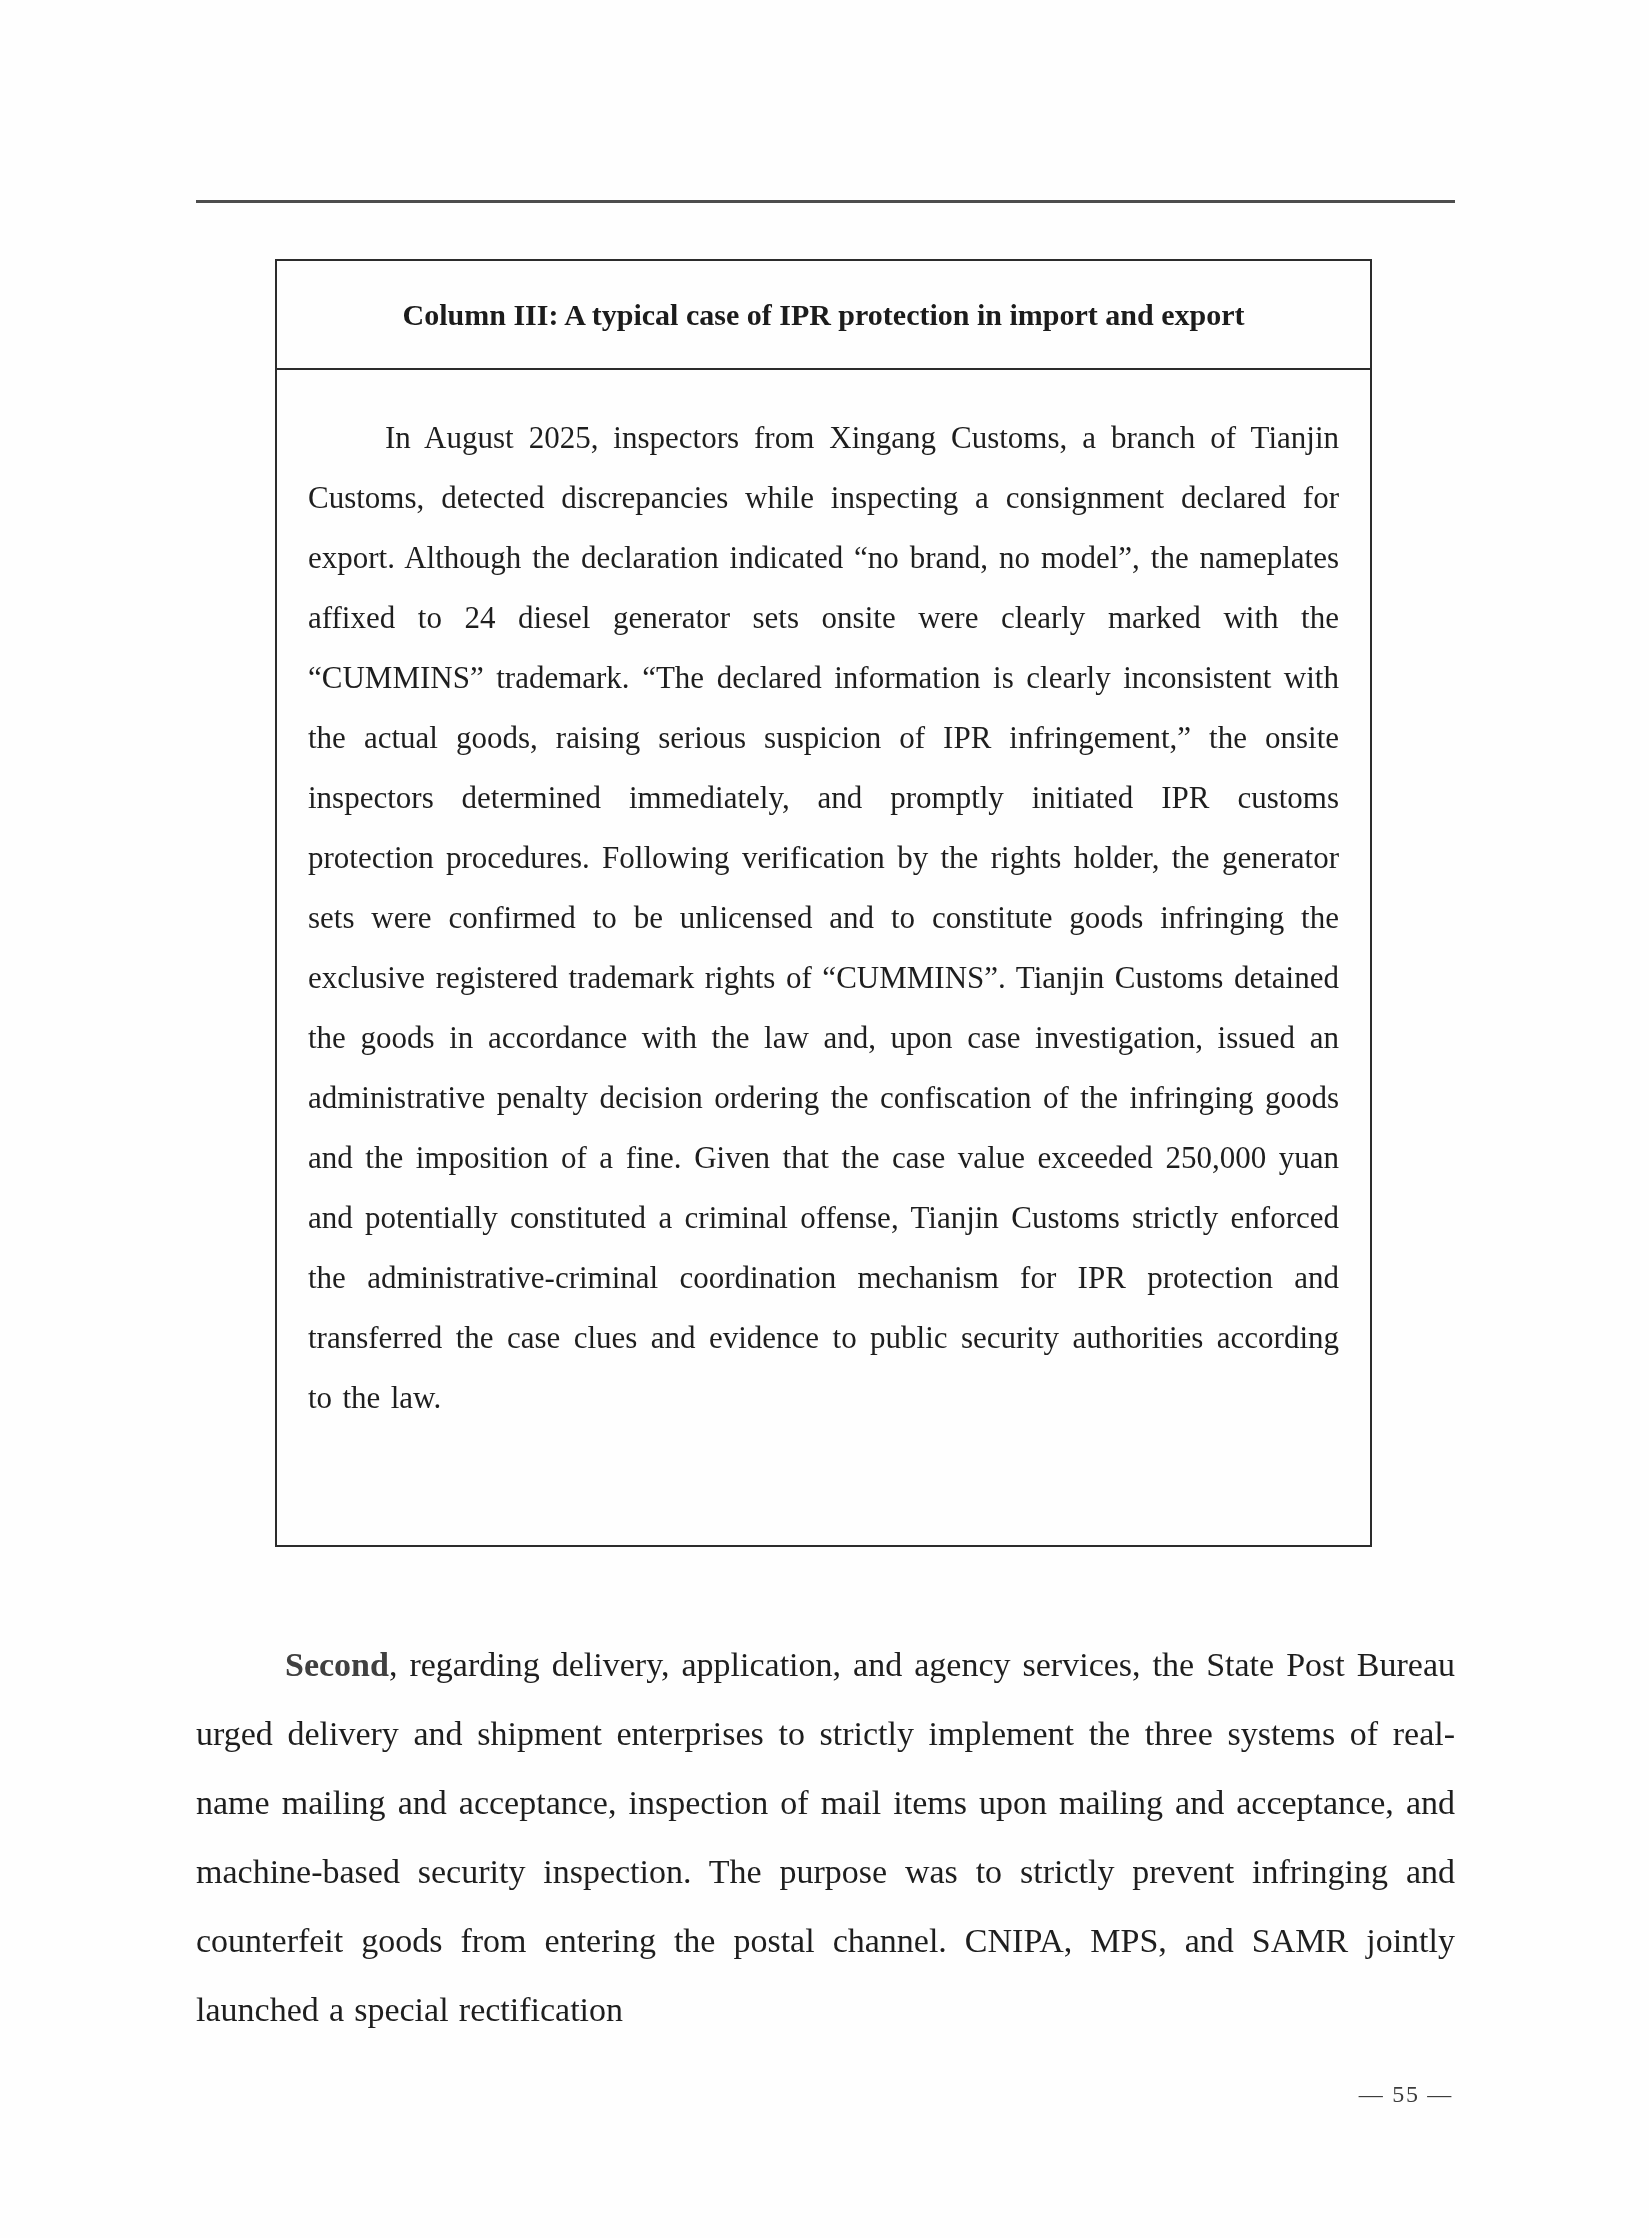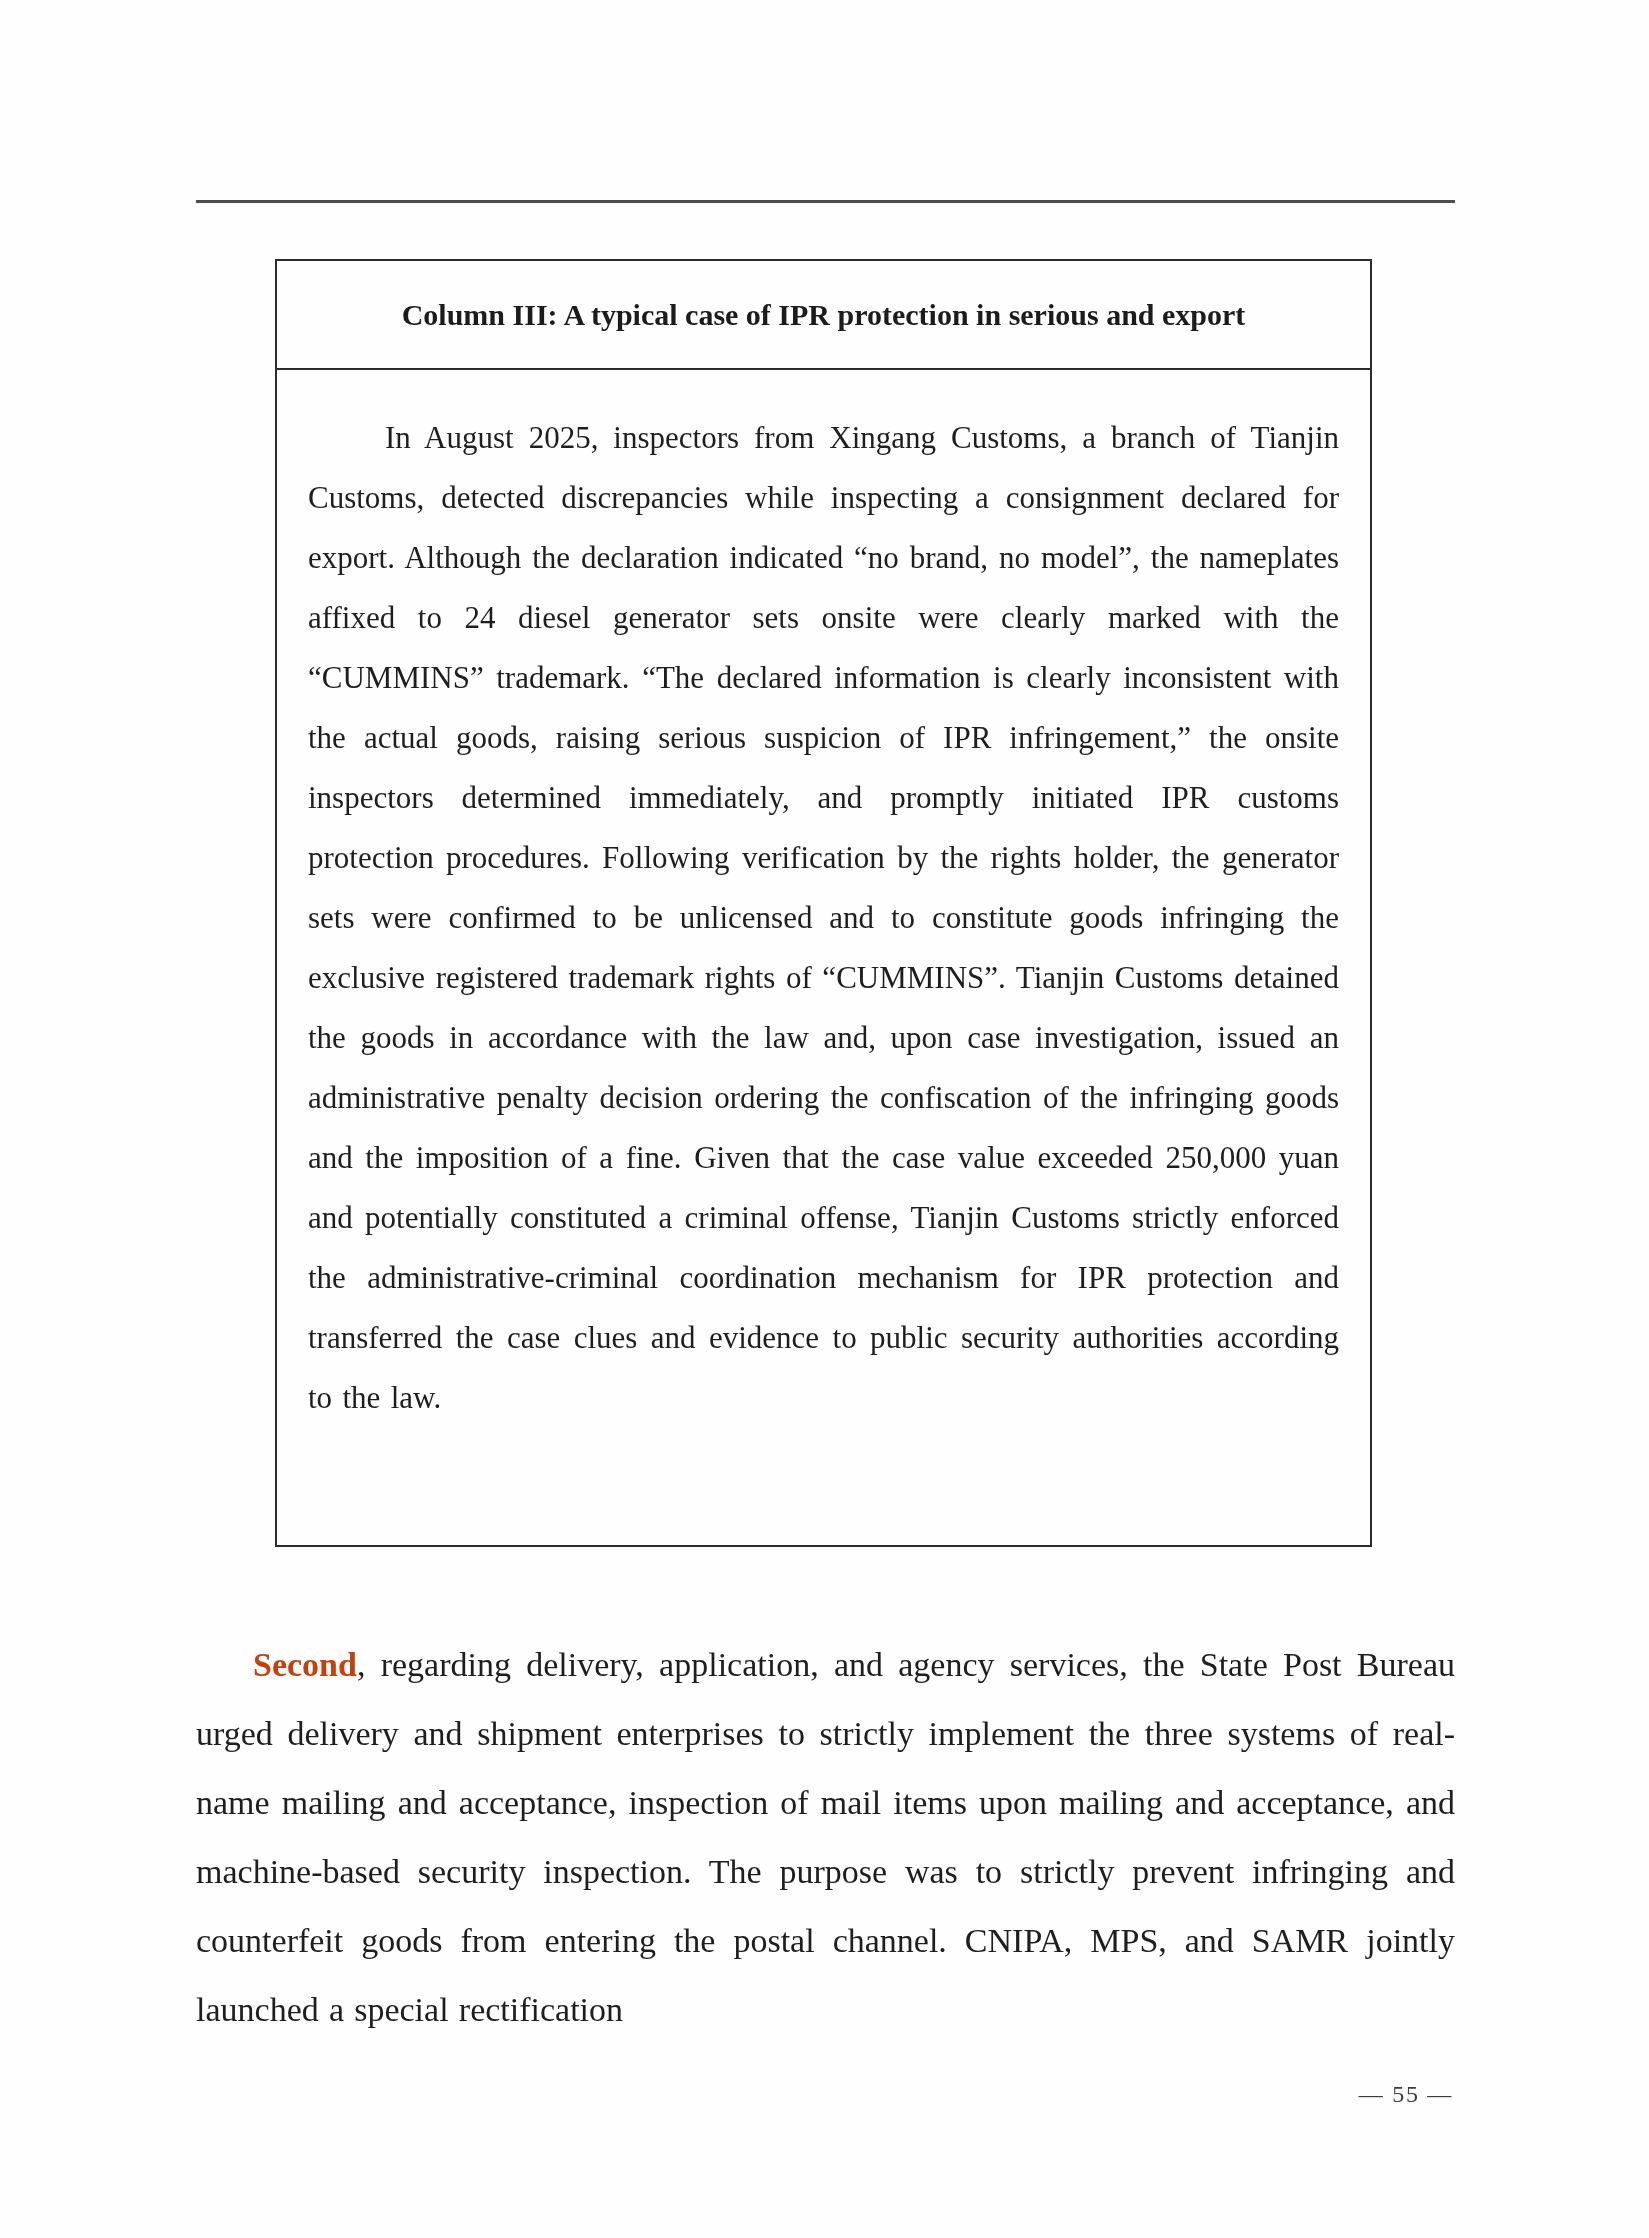--- a/index.html
+++ b/index.html
@@ -83,21 +83,22 @@
     margin: 0;
     font-size: 34px;
     line-height: 69px;
     text-align: justify;
     text-indent: 57px;
     word-spacing: 1.7px;
     color: #1e1e1e;
   }
   .body-paragraph strong {
     font-weight: bold;
-    color: #c2410c;
+    color: #404040;
+    margin-left: 32px;
   }
 
   
   .page-number {
     position: absolute;
     top: 2081px;
     right: 196px;
     font-size: 24px;
     letter-spacing: 1.7px;
     color: #3c3c3c;
@@ -106,21 +107,21 @@
 </style>
 </head>
 <body>
 
 <div class="page">
 
 
   <div class="head-rule"></div>
 
   <section class="column-box">
-    <div class="column-title">Column III: A typical case of IPR protection in serious and export</div>
+    <div class="column-title">Column III: A typical case of IPR protection in import and export</div>
     <div class="column-body">In August 2025, inspectors from Xingang Customs, a branch of Tianjin Customs, detected discrepancies while inspecting a consignment declared for export. Although the declaration indicated “no brand, no model”, the nameplates affixed to 24 diesel generator sets onsite were clearly marked with the “CUMMINS” trademark. “The declared information is clearly inconsistent with the actual goods, raising serious suspicion of IPR infringement,” the onsite inspectors determined immediately, and promptly initiated IPR customs protection procedures. Following verification by the rights holder, the generator sets were confirmed to be unlicensed and to constitute goods infringing the exclusive registered trademark rights of “CUMMINS”. Tianjin Customs detained the goods in accordance with the law and, upon case investigation, issued an administrative penalty decision ordering the confiscation of the infringing goods and the imposition of a fine. Given that the case value exceeded 250,000 yuan and potentially constituted a criminal offense, Tianjin Customs strictly enforced the administrative-criminal coordination mechanism for IPR protection and transferred the case clues and evidence to public security authorities according to the law.</div>
   </section>
 
   <p class="body-paragraph"><strong>Second</strong><span>, regarding delivery, application, and agency services, the State Post Bureau urged delivery and shipment enterprises to strictly implement the three systems of real-name mailing and acceptance, inspection of mail items upon mailing and acceptance, and machine-based security inspection. The purpose was to strictly prevent infringing and counterfeit goods from entering the postal channel. CNIPA, MPS, and SAMR jointly launched a special rectification</span></p>
 
   <div class="page-number">— 55 —</div>
 
 </div>
 
 

